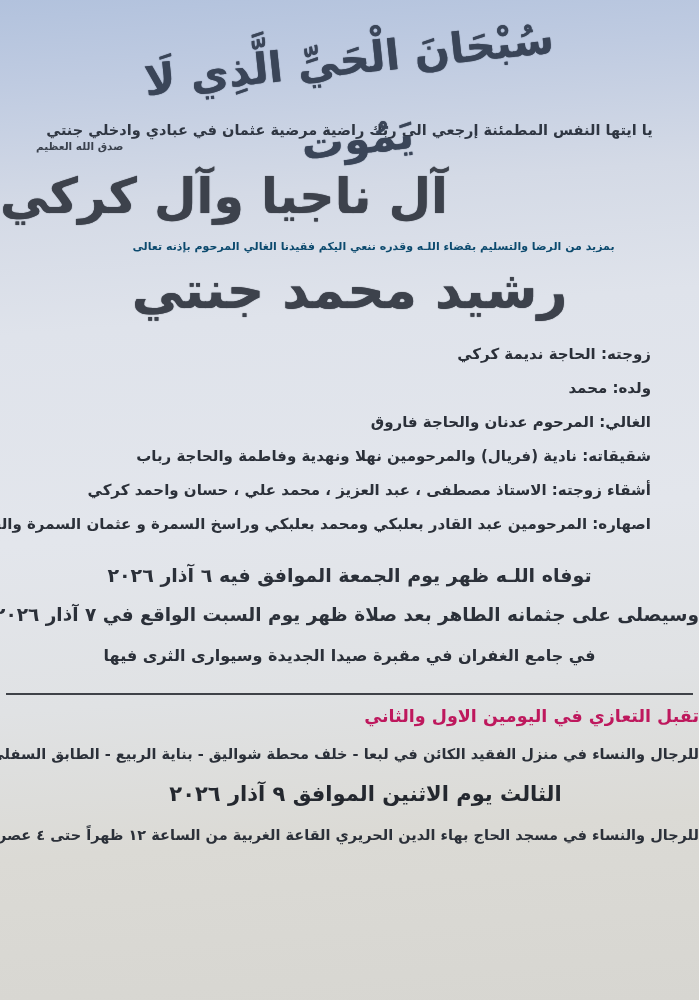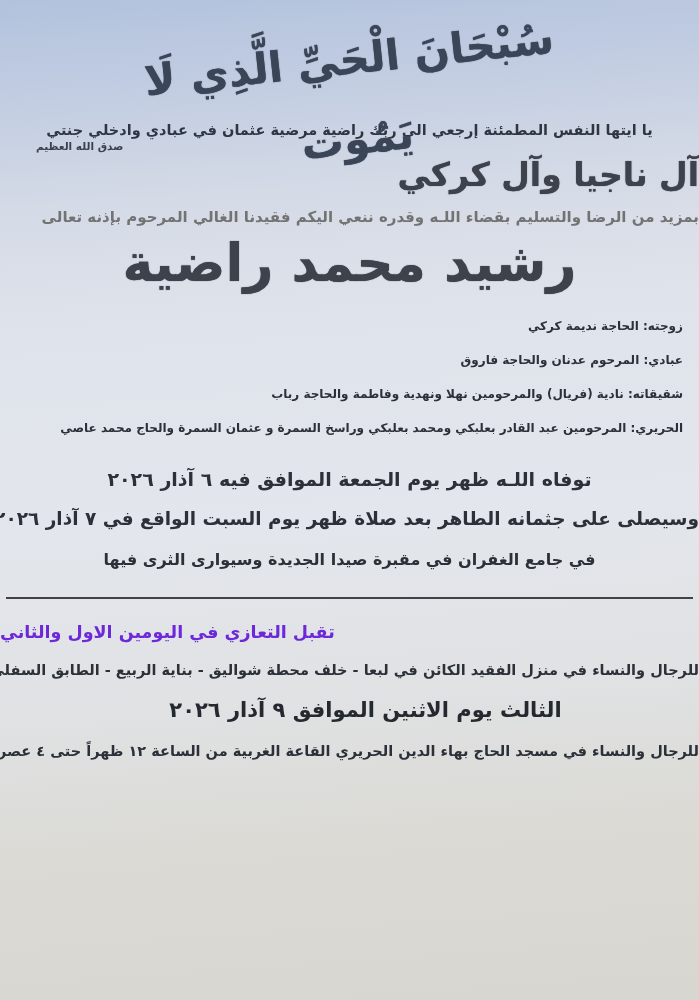--- a/index.html
+++ b/index.html
@@ -20,80 +20,88 @@
   }
   .verse{
     text-align:center;font-weight:bold;font-size:14.5px;
     margin:6px 8px 0;color:#2f3642;
   }
   .sadaqa{
     font-size:10.5px;font-weight:bold;color:#3a414d;
     text-align:left;padding-left:36px;margin-top:2px;
   }
   .families{
-    text-align:right;font-size:33px;font-weight:bold;color:#3d424c;
-    margin-top:1px;line-height:1.35;text-shadow:0 0 1px #3d424c;
+    text-align:left;font-size:49px;font-weight:bold;color:#3d424c;
+    margin-top:12px;line-height:1.35;text-shadow:0 0 1px #3d424c;
   }
   .announce{
-    text-align:center;font-size:15px;font-weight:bold;margin-top:10px;
-    white-space:nowrap;color:#737373;margin-left:48px;
+    text-align:center;font-size:11px;font-weight:bold;margin-top:10px;
+    white-space:nowrap;color:#0c4a6e;margin-left:48px;
   }
   .deceased{
     text-align:center;font-size:52px;font-weight:bold;color:#3d424c;
     margin-top:4px;line-height:1.3;text-shadow:0 0 1px #3d424c;
   }
   .relatives{
-    padding:12px 16px 0 8px;font-size:12px;font-weight:bold;color:#2b3039;
+    padding:12px 48px 0 8px;font-size:15px;font-weight:bold;color:#2b3039;
   }
   .rel-line{line-height:34px;white-space:nowrap;}
   .funeral{margin-top:14px;text-align:center;font-weight:bold;color:#2b3039;}
   .f-line1{font-size:19px;line-height:40px;text-align:center;}
   .f-line2{font-size:18.5px;line-height:40px;white-space:nowrap;}
   .f-line3{font-size:16px;line-height:42px;}
   .divider{
     border:none;border-top:2px solid #3f4248;
     margin:16px 6px 0;height:0;
   }
-  .cond-title{ text-align:left;font-size:17.5px;font-weight:bold;line-height:42px;color:#6d28d9;margin-top:12px;}
+  .cond-title{ text-align:right;font-size:17.5px;font-weight:bold;line-height:42px;color:#be185d;}
   .cond-loc{  text-align:center;font-size:14.5px;font-weight:bold;line-height:34px;white-space:nowrap;color:#2b3039;}
   .cond-day3{ text-align:center;font-size:21px;font-weight:bold;line-height:46px;color:#24282f;margin-left:32px;}
   .cond-loc2{ text-align:center;font-size:14.5px;font-weight:bold;line-height:36px;white-space:nowrap;color:#2b3039;}
 </style>
 </head>
 <body>
 
 <div class="sheet">
 
   <div class="callig">سُبْحَانَ الْحَيِّ الَّذِي لَا يَمُوت</div>
 
   <div class="verse">يا ايتها النفس المطمئنة إرجعي الى ربك راضية مرضية عثمان في عبادي وادخلي جنتي</div>
 
   <div class="sadaqa">صدق الله العظيم</div>
 
   <div class="families">آل ناجيا وآل كركي</div>
 
   <div class="announce">بمزيد من الرضا والتسليم بقضاء اللـه وقدره ننعي اليكم فقيدنا الغالي المرحوم بإذنه تعالى</div>
 
-  <div class="deceased">رشيد محمد راضية</div>
+  <div class="deceased">رشيد محمد جنتي</div>
 
   <div class="relatives">
     <div class="rel-line">
       <span>زوجته:</span>
       <span>الحاجة نديمة كركي</span>
     </div>
     <div class="rel-line">
-      <span>عبادي:</span>
+      <span>ولده:</span>
+      <span>محمد</span>
+    </div>
+    <div class="rel-line">
+      <span>الغالي:</span>
       <span>المرحوم عدنان والحاجة فاروق</span>
     </div>
     <div class="rel-line">
       <span>شقيقاته:</span>
       <span>نادية (فريال) والمرحومين نهلا ونهدية وفاطمة والحاجة رباب</span>
     </div>
     <div class="rel-line">
-      <span>الحريري:</span>
+      <span>أشقاء زوجته:</span>
+      <span>الاستاذ مصطفى ، عبد العزيز ، محمد علي ، حسان واحمد كركي</span>
+    </div>
+    <div class="rel-line">
+      <span>اصهاره:</span>
       <span>المرحومين عبد القادر بعلبكي ومحمد بعلبكي وراسخ السمرة و عثمان السمرة والحاج محمد عاصي</span>
     </div>
   </div>
 
   <div class="funeral">
     <div class="f-line1">توفاه اللـه ظهر يوم الجمعة الموافق فيه ٦ آذار ٢٠٢٦</div>
     <div class="f-line2">وسيصلى على جثمانه الطاهر بعد صلاة ظهر يوم السبت الواقع في ٧ آذار ٢٠٢٦</div>
     <div class="f-line3">في جامع الغفران في مقبرة صيدا الجديدة وسيوارى الثرى فيها</div>
   </div>
 

